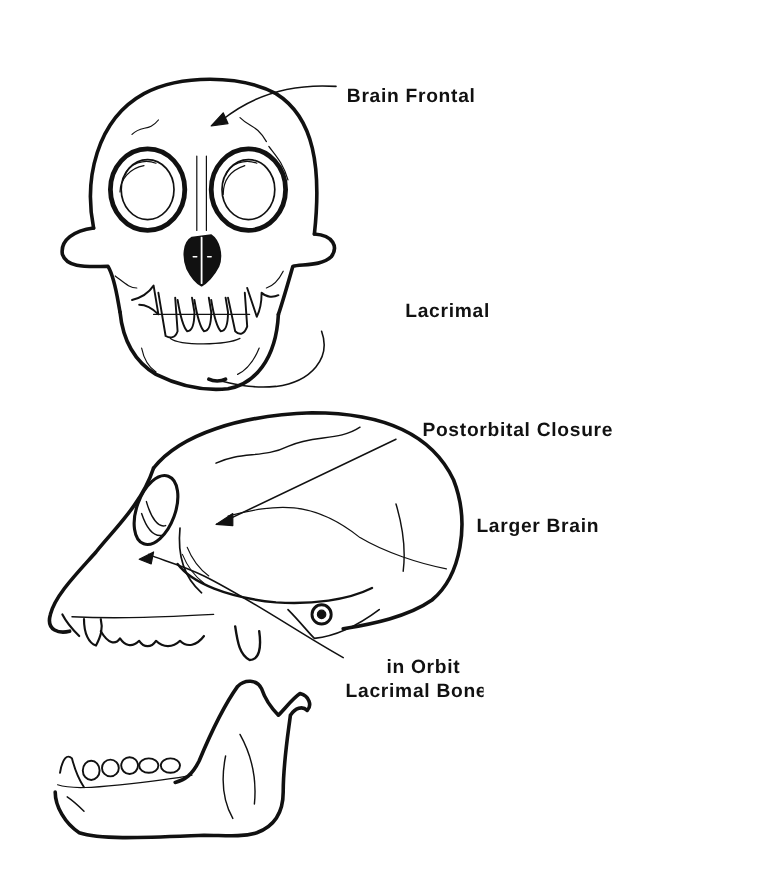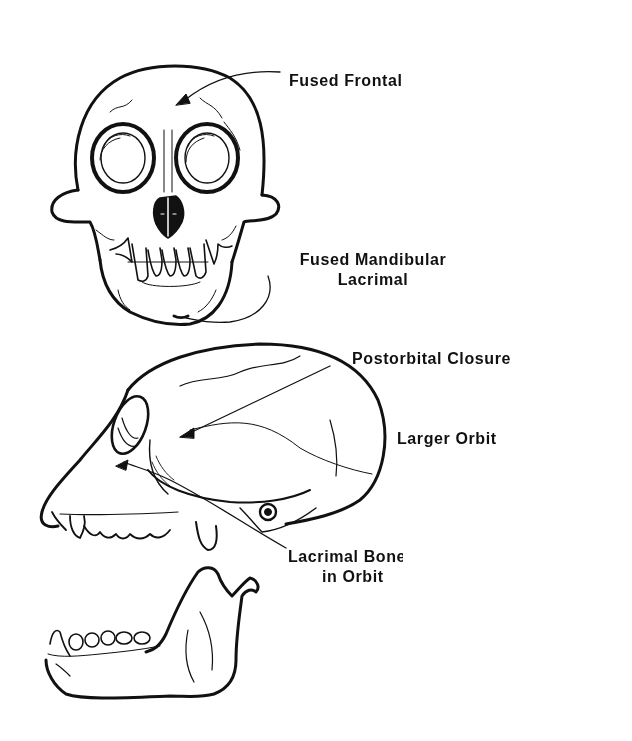--- a/index.html
+++ b/index.html
@@ -99,29 +99,28 @@
       <ellipse cx="92" cy="640" rx="7" ry="7" stroke-width="1.6"></ellipse>
       <ellipse cx="108" cy="638" rx="7" ry="7" stroke-width="1.6"></ellipse>
       <ellipse cx="124" cy="638" rx="8" ry="6" stroke-width="1.6"></ellipse>
       <ellipse cx="142" cy="638" rx="8" ry="6" stroke-width="1.6"></ellipse>
       <path d="M48,654 C60,658 80,656 100,654 C120,652 140,650 160,646" stroke-width="1"></path>
       <path d="M188,630 C184,650 186,668 194,682 M200,612 C210,630 214,650 212,670" stroke-width="1.2"></path>
       <path d="M56,664 C62,668 66,672 70,676" stroke-width="1.2"></path>
     </g>
   </svg>
 
-  <div class="label clip" style="left:289px; top:71px; width:150px; height:18px;">Fused Frontal</div>
+  <div class="label clip" style="left:289px; top:71px; width:150px; height:18px;">Brain Frontal</div>
 
   <div class="label" style="left:277px; top:250px; text-align:center; width:192px;">
-    <span class="l2">Fused Mandibular</span>
     <span class="l2">Lacrimal</span>
   </div>
 
   <div class="label" style="left:352px; top:349px;">Postorbital Closure</div>
 
-  <div class="label" style="left:397px; top:429px;">Larger Orbit</div>
+  <div class="label" style="left:397px; top:429px;">Larger Brain</div>
 
   <div class="label clip" style="left:288px; top:547px; width:115px; height:44px;">
+    <span class="l2" style="padding-left:34px;">in Orbit</span>
     <span class="l2">Lacrimal Bone</span>
-    <span class="l2" style="padding-left:34px;">in Orbit</span>
   </div>
 
 </div>
 
 </body></html>

